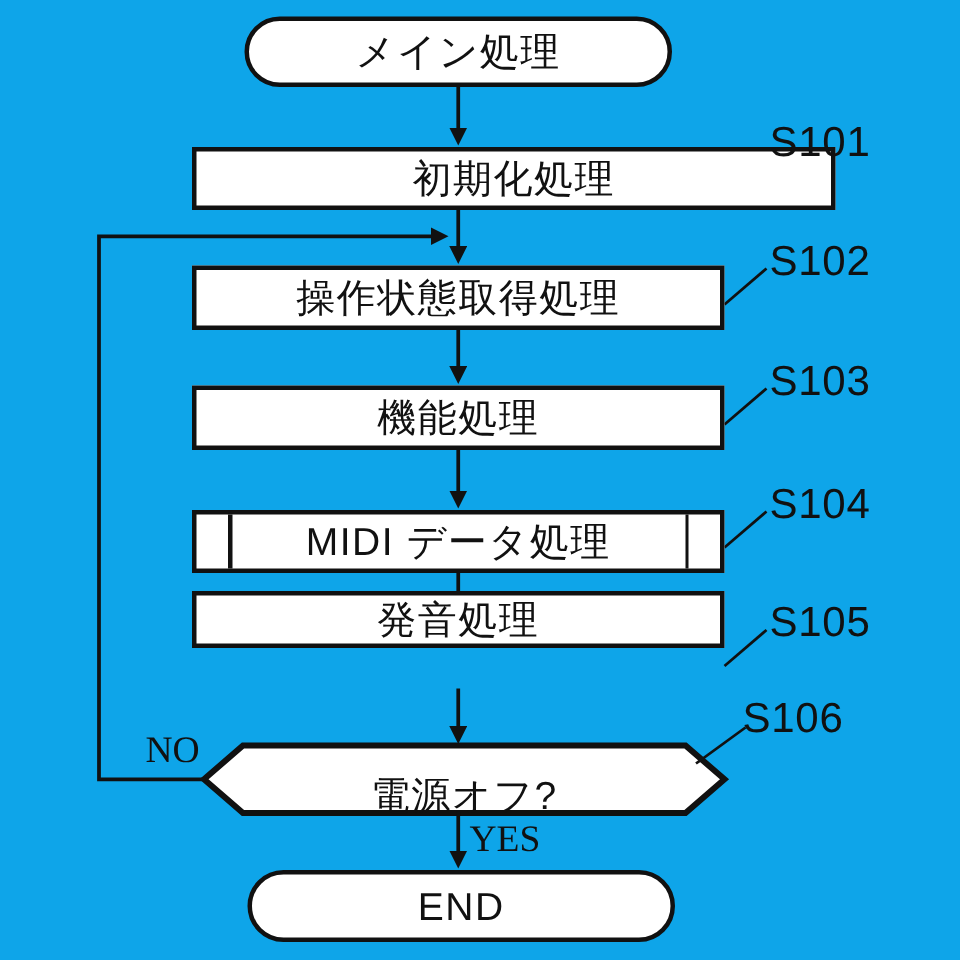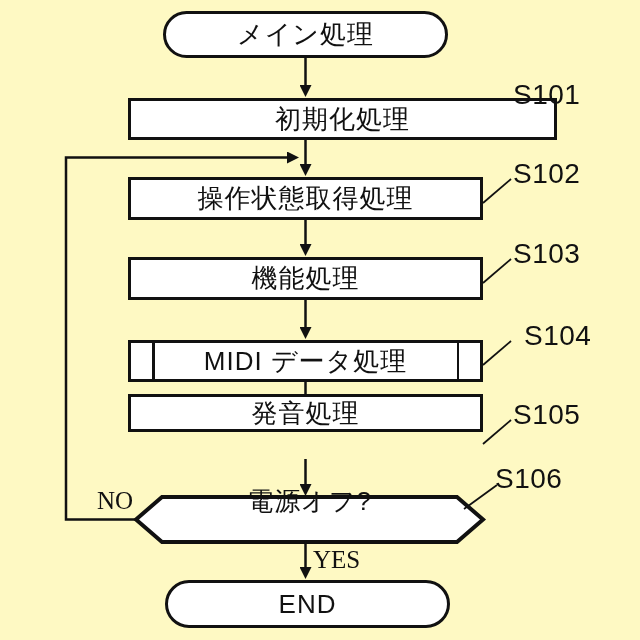--- a/index.html
+++ b/index.html
@@ -4,21 +4,21 @@
 <style>
   html, body {
     margin: 0;
     padding: 0;
     background: #ffffff;
   }
   #canvas {
     position: relative;
     width: 640px;
     height: 640px;
-    background: #fef9c3;
+    background: #0ea5e9;
     font-family: "Liberation Sans", "DejaVu Sans", sans-serif;
     color: #111111;
     overflow: hidden;
   }
   #connectors {
     position: absolute;
     left: 0; top: 0;
     width: 640px; height: 640px;
     z-index: 1;
   }
@@ -123,31 +123,31 @@
   <div class="node" style="left:128px; top:340px; width:355px; height:42px;justify-content:center;">
     <div class="sub-line left"></div>
     <div class="sub-line right"></div>
     <span>MIDI データ処理</span>
   </div>
 
   <div class="node" style="left:128px; top:394px; width:355px; height:38px;">
     <span>発音処理</span>
   </div>
 
-  <div class="decision-label" style="left:162px; top:479px; width:295px; height:45px;">
+  <div class="decision-label" style="left:162px; top:508px; width:295px; height:45px;">
     <span>電源オフ?</span>
   </div>
 
   <div class="node terminal" style="left:165px; top:580px; width:285px; height:48px;">
     <span>END</span>
   </div>
 
   <div class="step-label" style="left:513px; top:81px;">S101</div>
   <div class="step-label" style="left:513px; top:160px;">S102</div>
   <div class="step-label" style="left:513px; top:240px;">S103</div>
-  <div class="step-label" style="left:513px; top:322px;margin-left:11px;">S104</div>
+  <div class="step-label" style="left:513px; top:322px;">S104</div>
   <div class="step-label" style="left:513px; top:401px;">S105</div>
   <div class="step-label" style="left:495px; top:465px;">S106</div>
 
   <div class="branch-label" style="left:97px; top:488px;">NO</div>
   <div class="branch-label" style="left:313px; top:547px;">YES</div>
 
 </div>
 
 </body></html>

